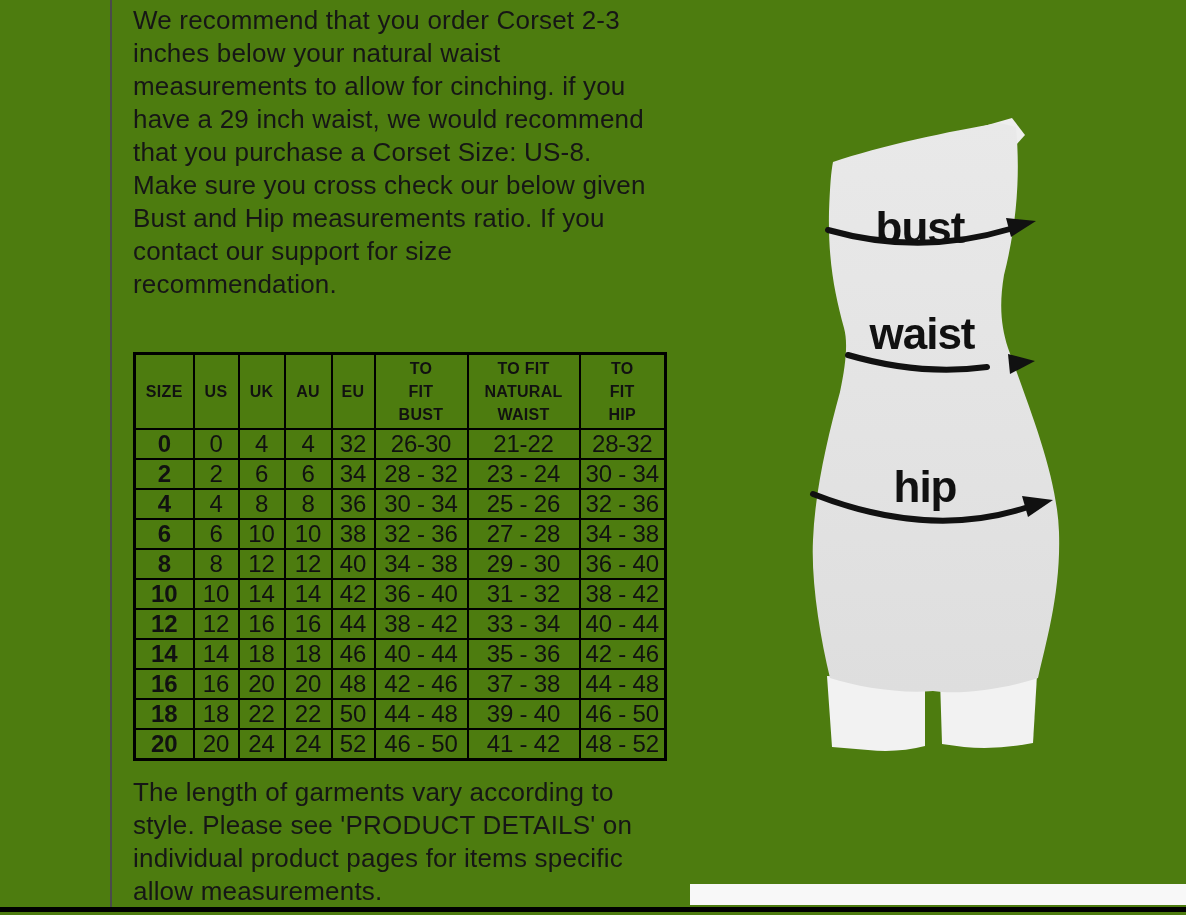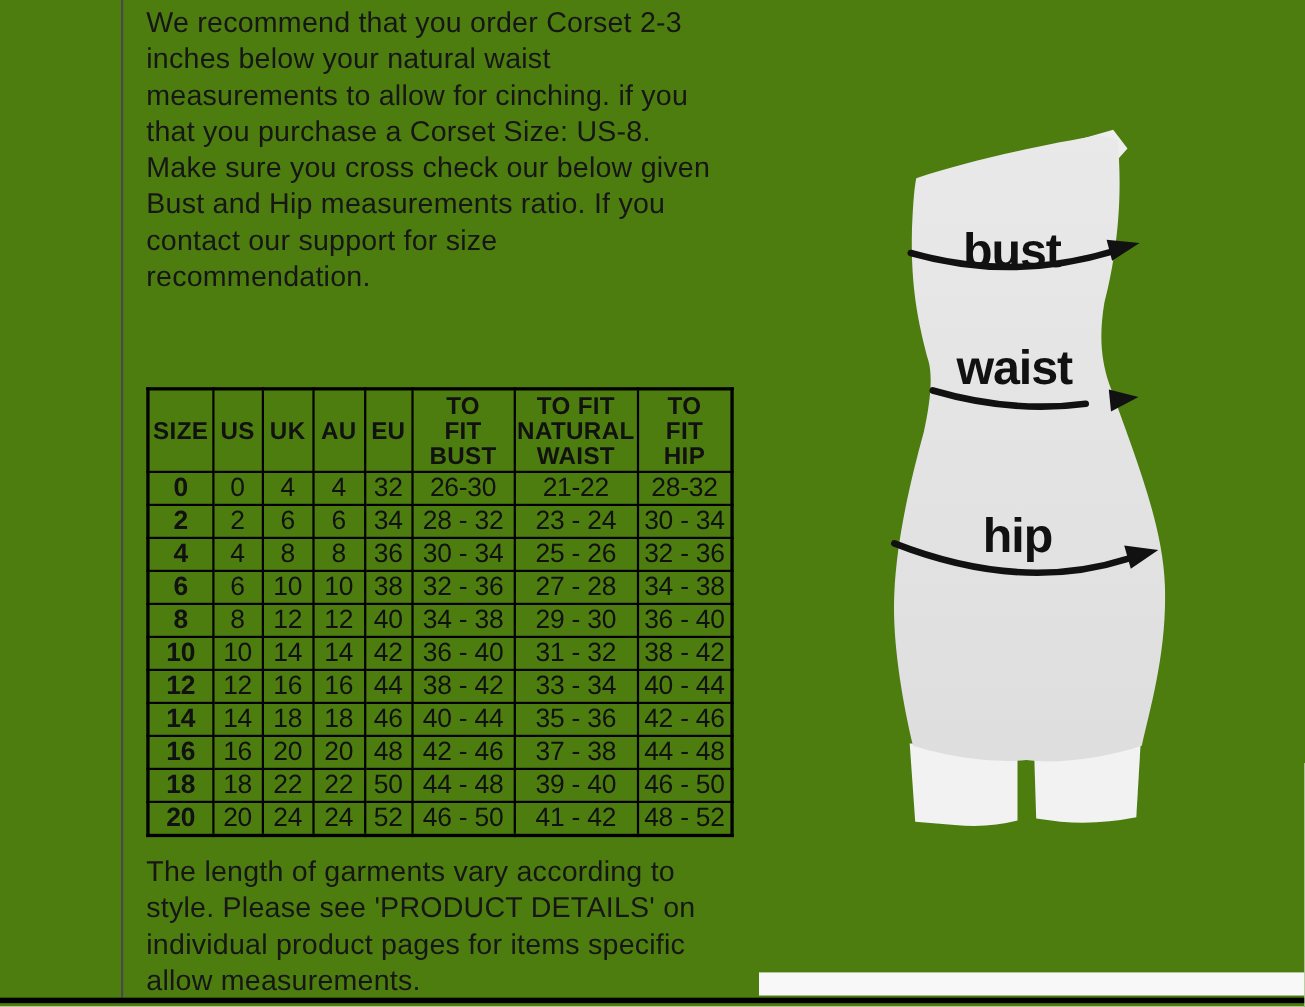--- a/index.html
+++ b/index.html
@@ -16,38 +16,39 @@
   .tline{white-space:nowrap;}
   table.size-table{
     position:absolute;left:133px;top:352px;border-collapse:collapse;
     border:3px solid #000;table-layout:fixed;color:#111;
   }
   .size-table th,.size-table td{
     border:2px solid #000;text-align:center;vertical-align:middle;
     padding:0;white-space:nowrap;overflow:visible;
   }
   .size-table thead tr{height:75px;}
-  .size-table th{font-size:22px;font-weight:bold;line-height:23px;letter-spacing:0.3px;}
+  .size-table th{font-size:16px;font-weight:bold;line-height:23px;letter-spacing:0.3px;}
   .size-table tbody tr{height:30px;}
   .size-table td{font-size:24px;line-height:28px;letter-spacing:-0.2px;}
   .size-table td.c-size{font-weight:bold;}
   svg.figure{position:absolute;left:780px;top:90px;}
   .fig-label{font-family:"Liberation Sans",sans-serif;font-weight:bold;letter-spacing:-1px;}
 </style>
 </head>
 <body>
 
 <div class="canvas">
 
   <div class="v-divider"></div>
 
   <div class="para" id="intro">
       <div class="tline">We recommend that you order Corset 2-3</div>
       <div class="tline">inches below your natural waist</div>
       <div class="tline">measurements to allow for cinching. if you</div>
+      <div class="tline">have a 29 inch waist, we would recommend</div>
       <div class="tline">that you purchase a Corset Size: US-8.</div>
       <div class="tline">Make sure you cross check our below given</div>
       <div class="tline">Bust and Hip measurements ratio. If you</div>
       <div class="tline">contact our support for size</div>
       <div class="tline">recommendation.</div>
     </div>
 
   <table class="size-table">
     <colgroup id="size-cols">
         <col style="width: 59px;">

